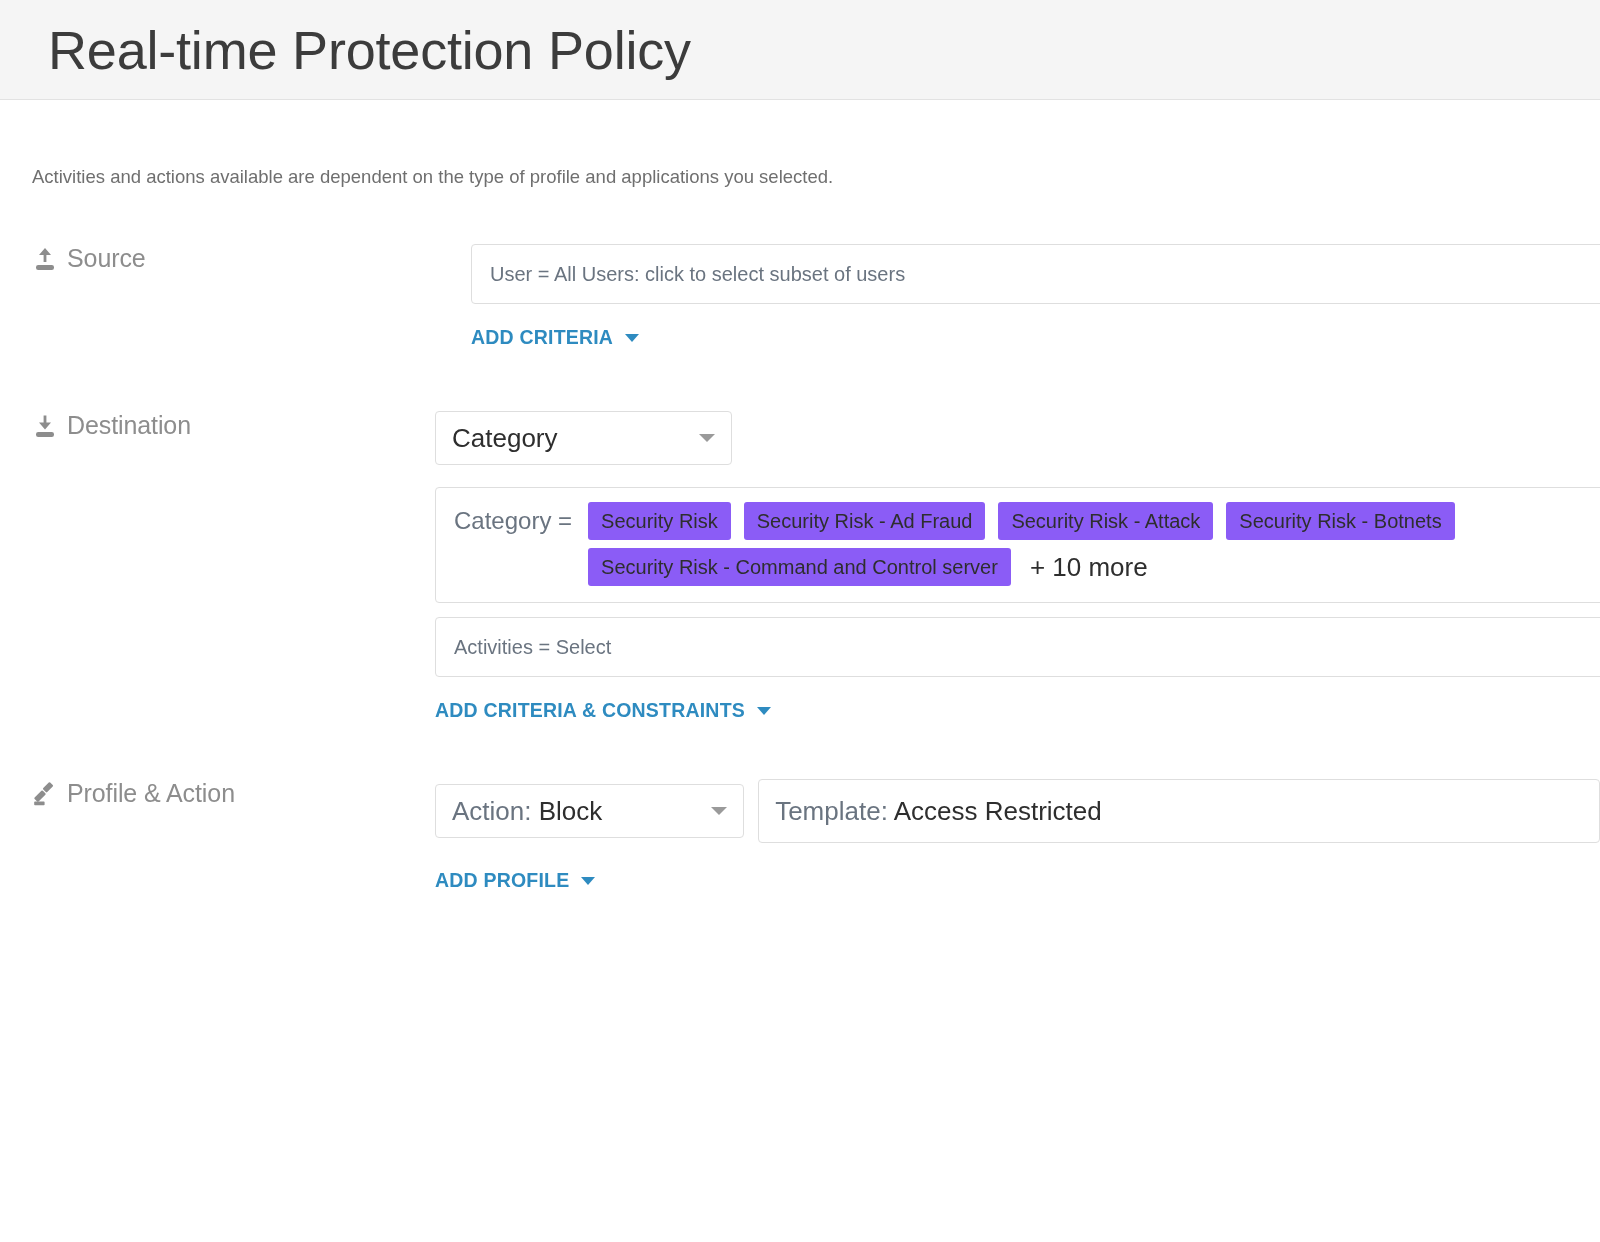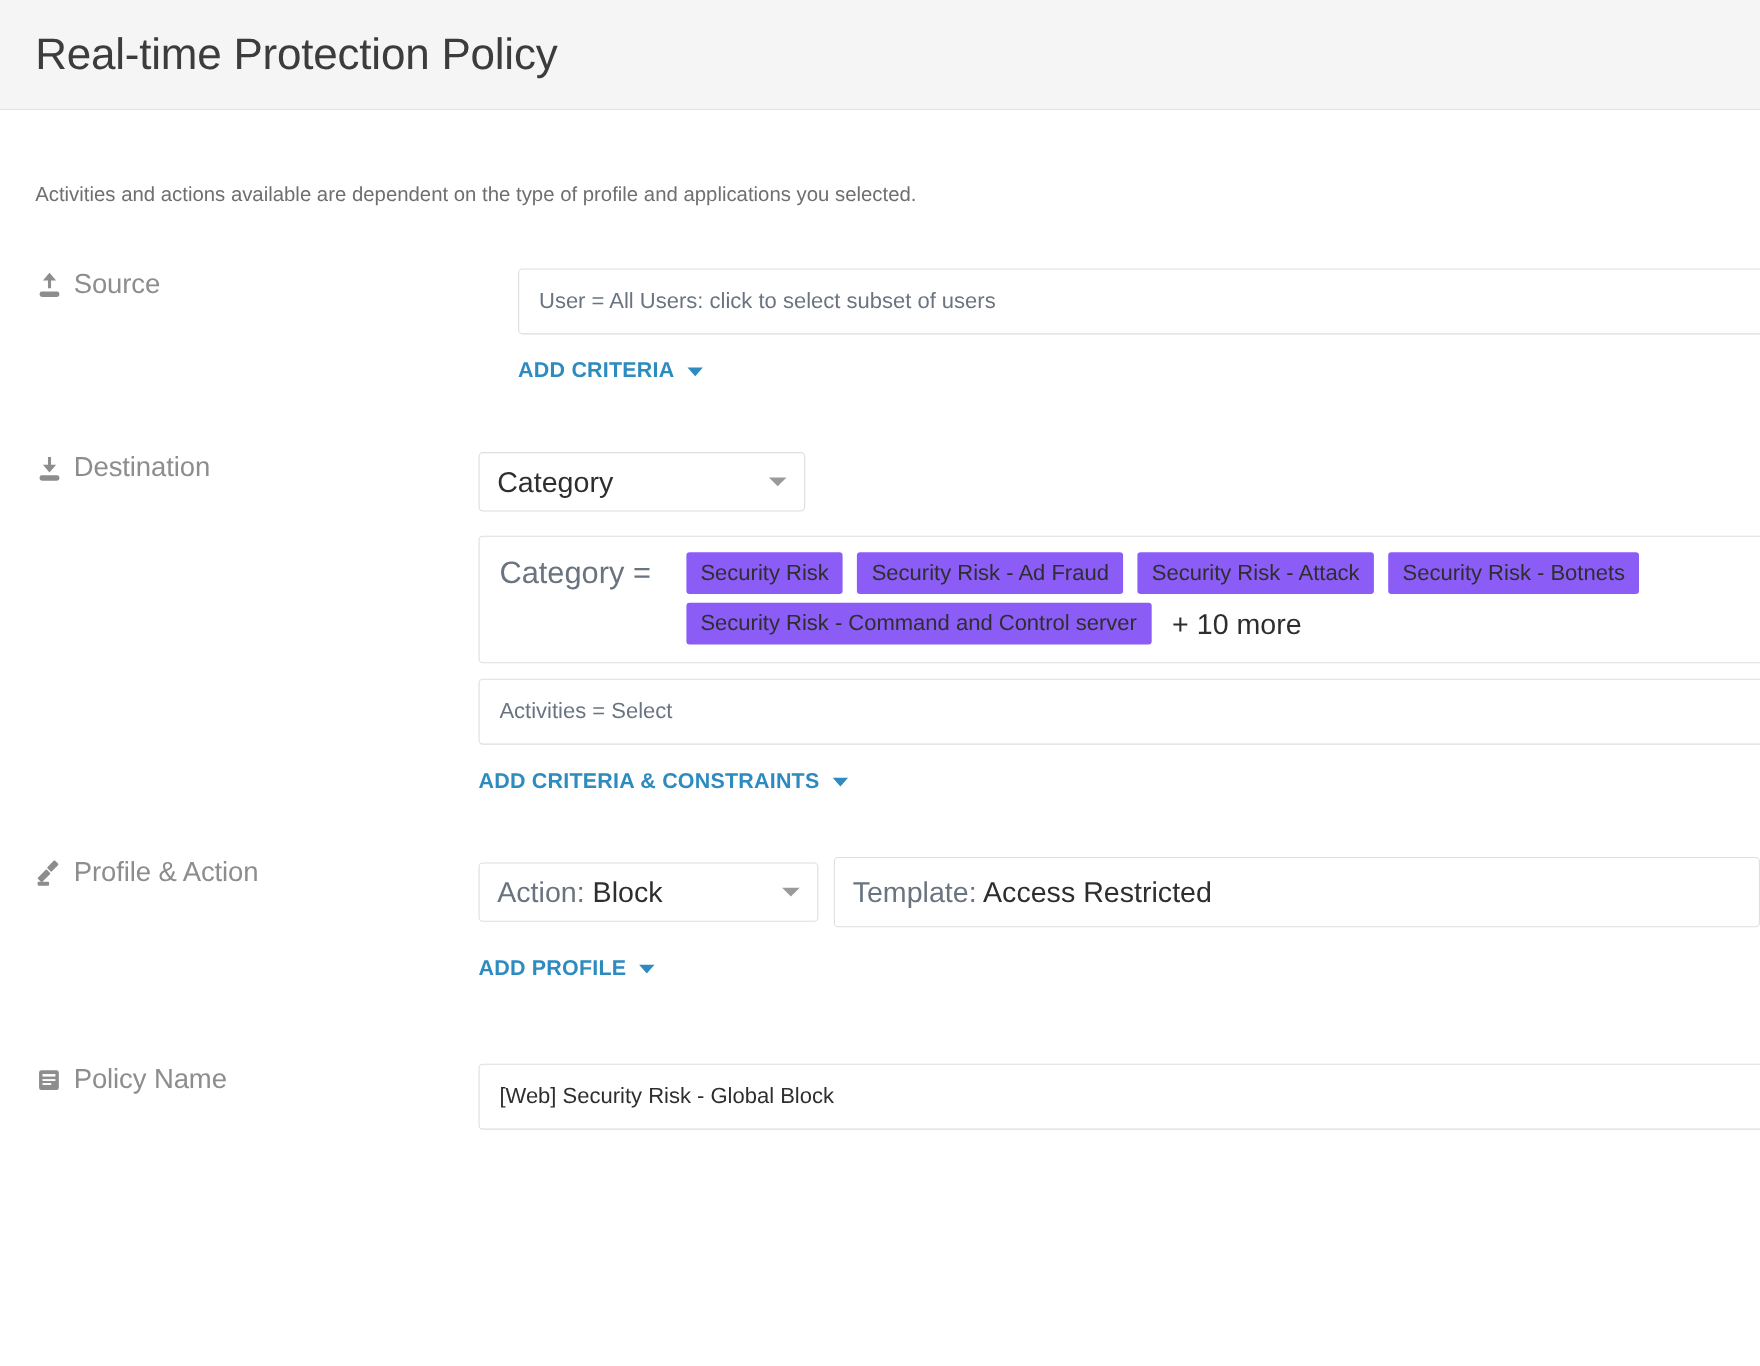--- a/index.html
+++ b/index.html
@@ -20,26 +20,27 @@
   .page-header {
     height: 100px;
     background: #f5f5f5;
     border-bottom: 1px solid #e2e2e2;
     box-sizing: border-box;
     display: flex;
     align-items: center;
     padding-left: 32px;
   }
   .page-title {
-    font-size: 40px;
+    font-size: 54px;
     font-weight: 300;
     color: #3c3c3c;
     letter-spacing: -0.2px;
     line-height: 1;
     white-space: nowrap;
+    margin-left: 16px;
   }
 
   
   .page-body {
     padding: 0 0 0 0;
     position: relative;
   }
   .intro-text {
     margin: 66px 0 0 32px;
     font-size: 18.5px;
@@ -151,24 +152,24 @@
     border-radius: 4px;
     background: #ffffff;
     box-sizing: border-box;
     width: 1310px;
     padding: 14px 18px 16px 18px;
     display: flex;
     flex-wrap: wrap;
     align-items: flex-start;
   }
   .chips-key {
-    font-size: 28px;
+    font-size: 24px;
     color: #6a7480;
     line-height: 38px;
-    margin-right: 32px;
+    margin-right: 16px;
     white-space: nowrap;
     flex: 0 0 auto;
     text-align: right;
   }
   .chips-list {
     flex: 1 1 0;
     min-width: 0;
     display: flex;
     flex-wrap: wrap;
     gap: 8px 13px;
@@ -316,32 +317,14 @@
 
       <div style="height:26px;"></div>
 
       <div class="link-action">
         <span>ADD PROFILE</span>
         <span class="caret-sm"></span>
       </div>
     </div>
   </div>
 
-  <div class="form-row" style="margin-top:75px;">
-    <div class="row-label">
-      <span class="label-icon">
-        <svg width="26" height="26" viewBox="0 0 26 26" aria-hidden="true">
-          <rect x="3.5" y="4" width="18" height="18" rx="2.2" fill="#8d8d8d"></rect>
-          <rect x="6.6" y="7.4" width="11.8" height="2.3" fill="#ffffff"></rect>
-          <rect x="6.6" y="12" width="11.8" height="1.7" fill="#ffffff"></rect>
-          <rect x="6.6" y="15.6" width="8" height="1.7" fill="#ffffff"></rect>
-        </svg>
-      </span>
-      <span>Policy Name</span>
-    </div>
-    <div class="row-content">
-      <div class="field-box value-box">
-        <span class="field-text">[Web] Security Risk - Global Block</span>
-      </div>
-    </div>
-  </div>
 
 </div>
 
 </body></html>

